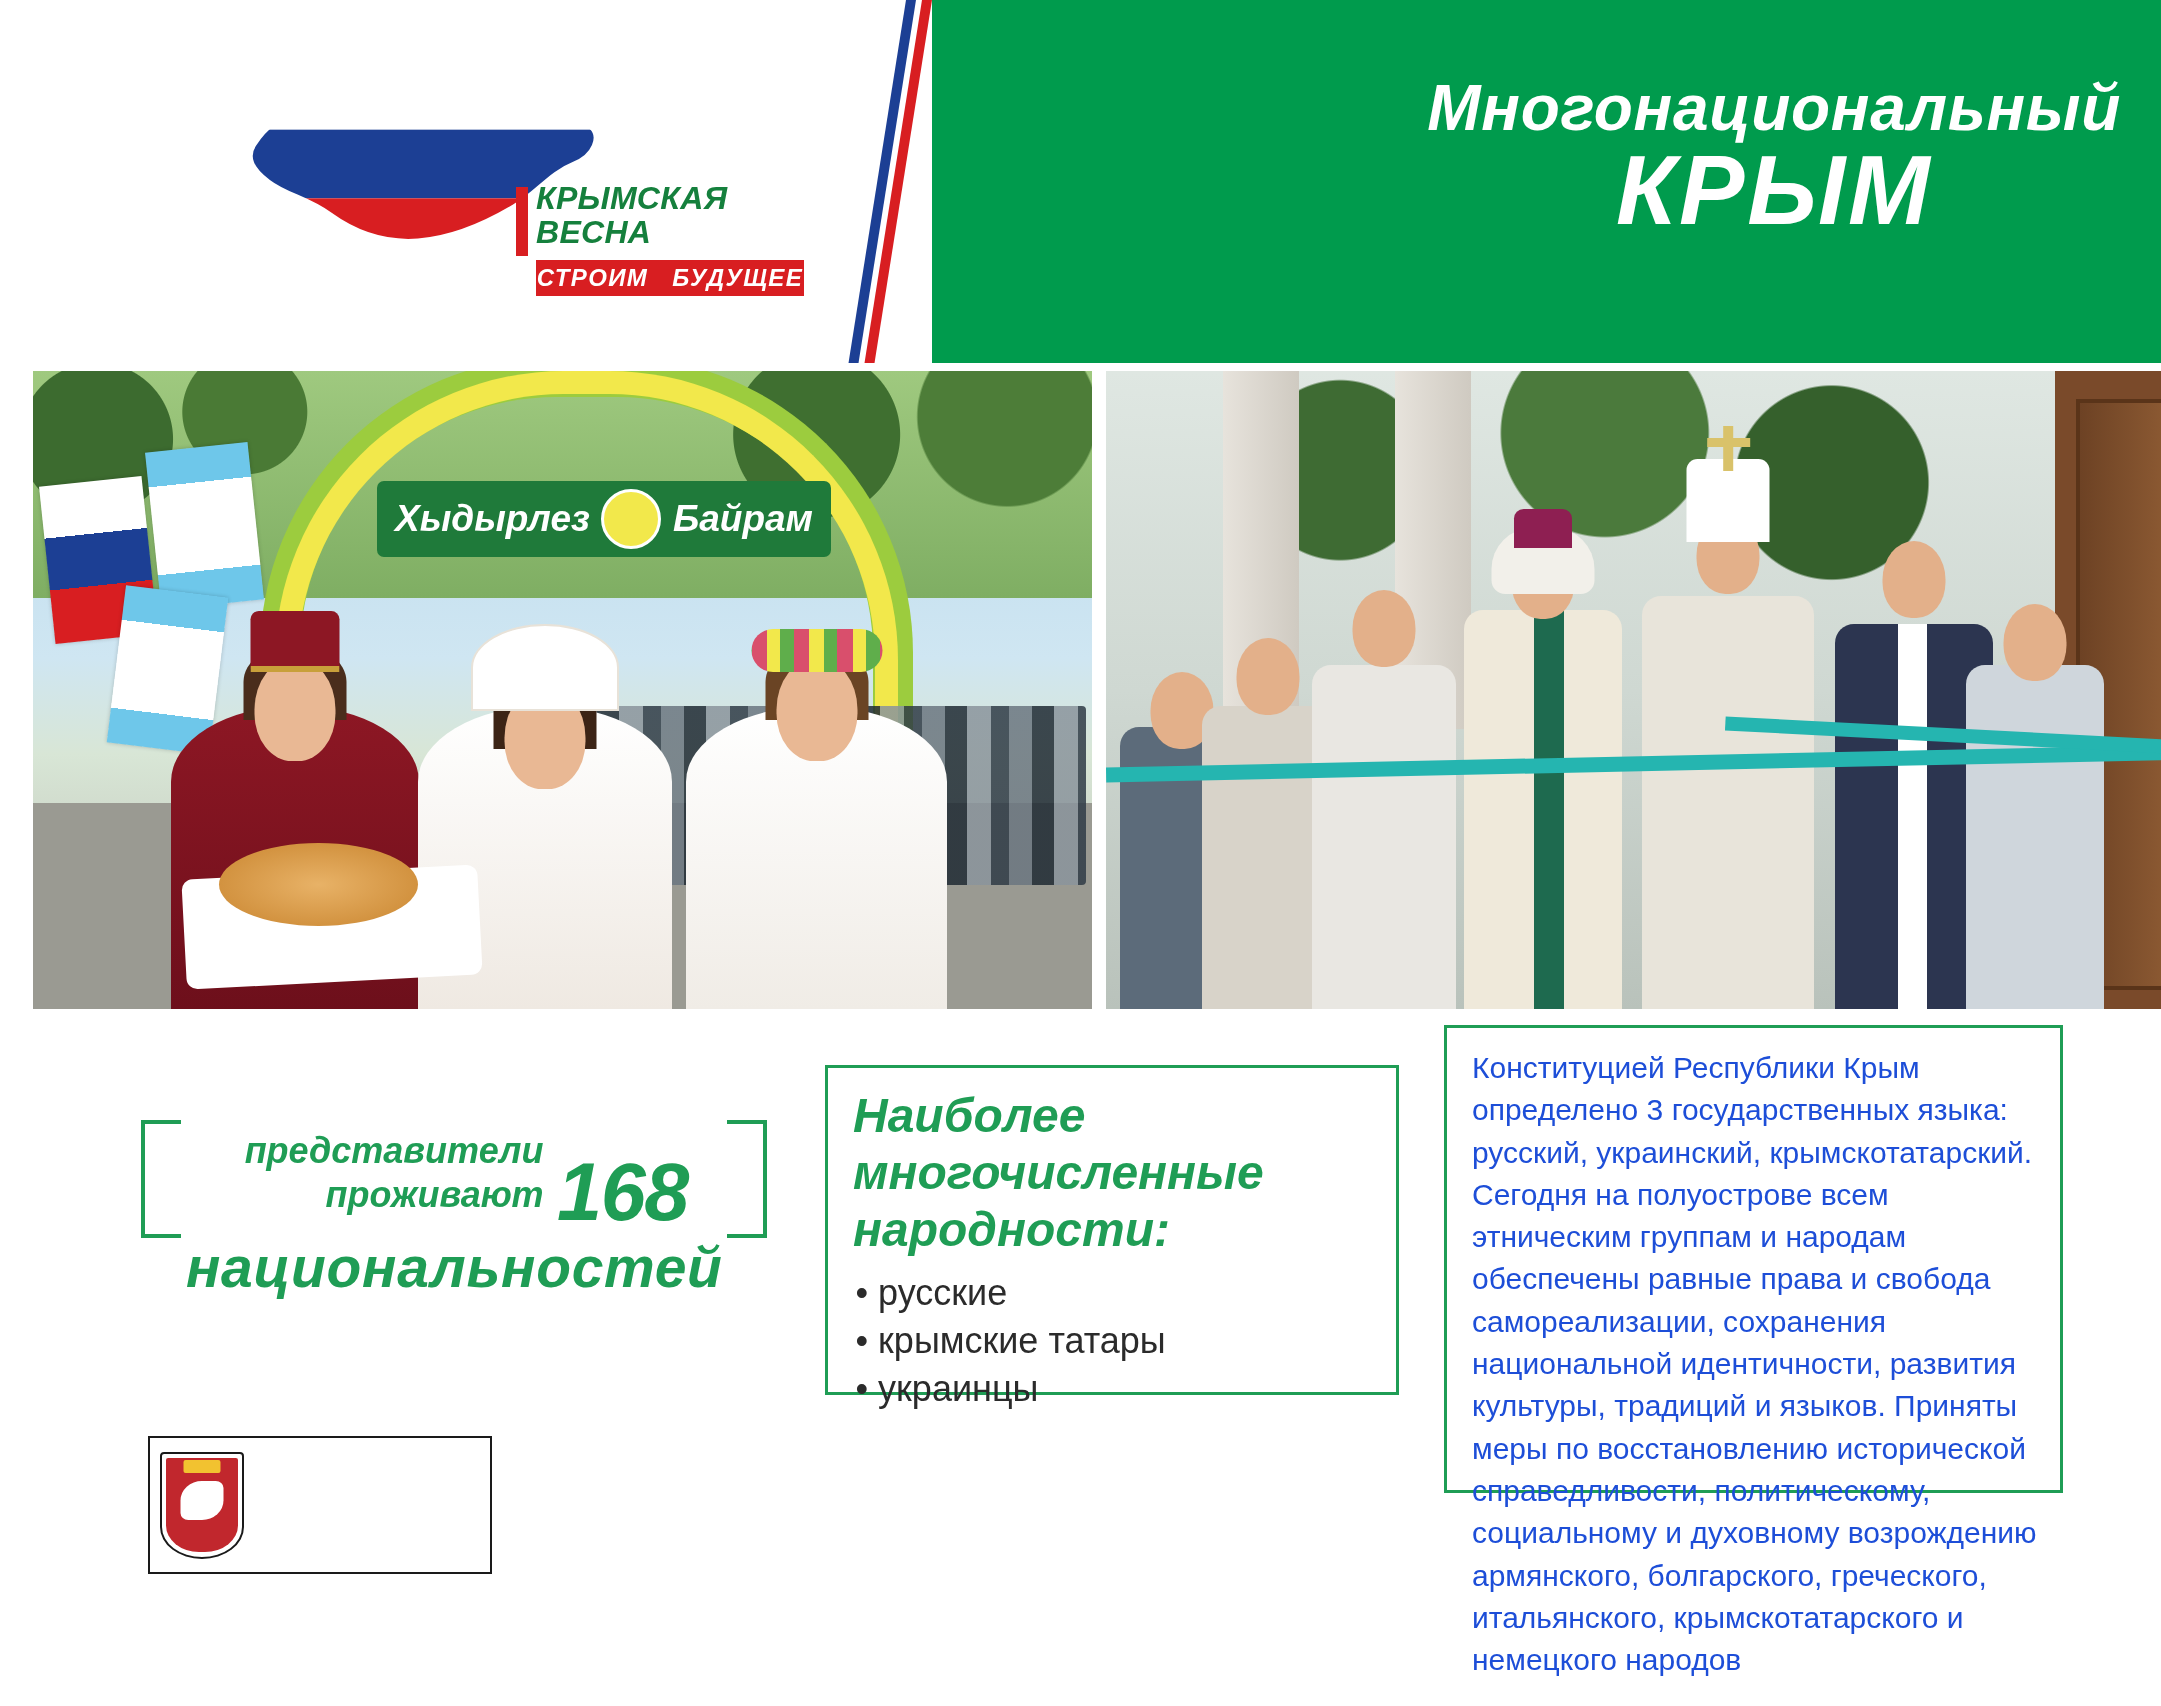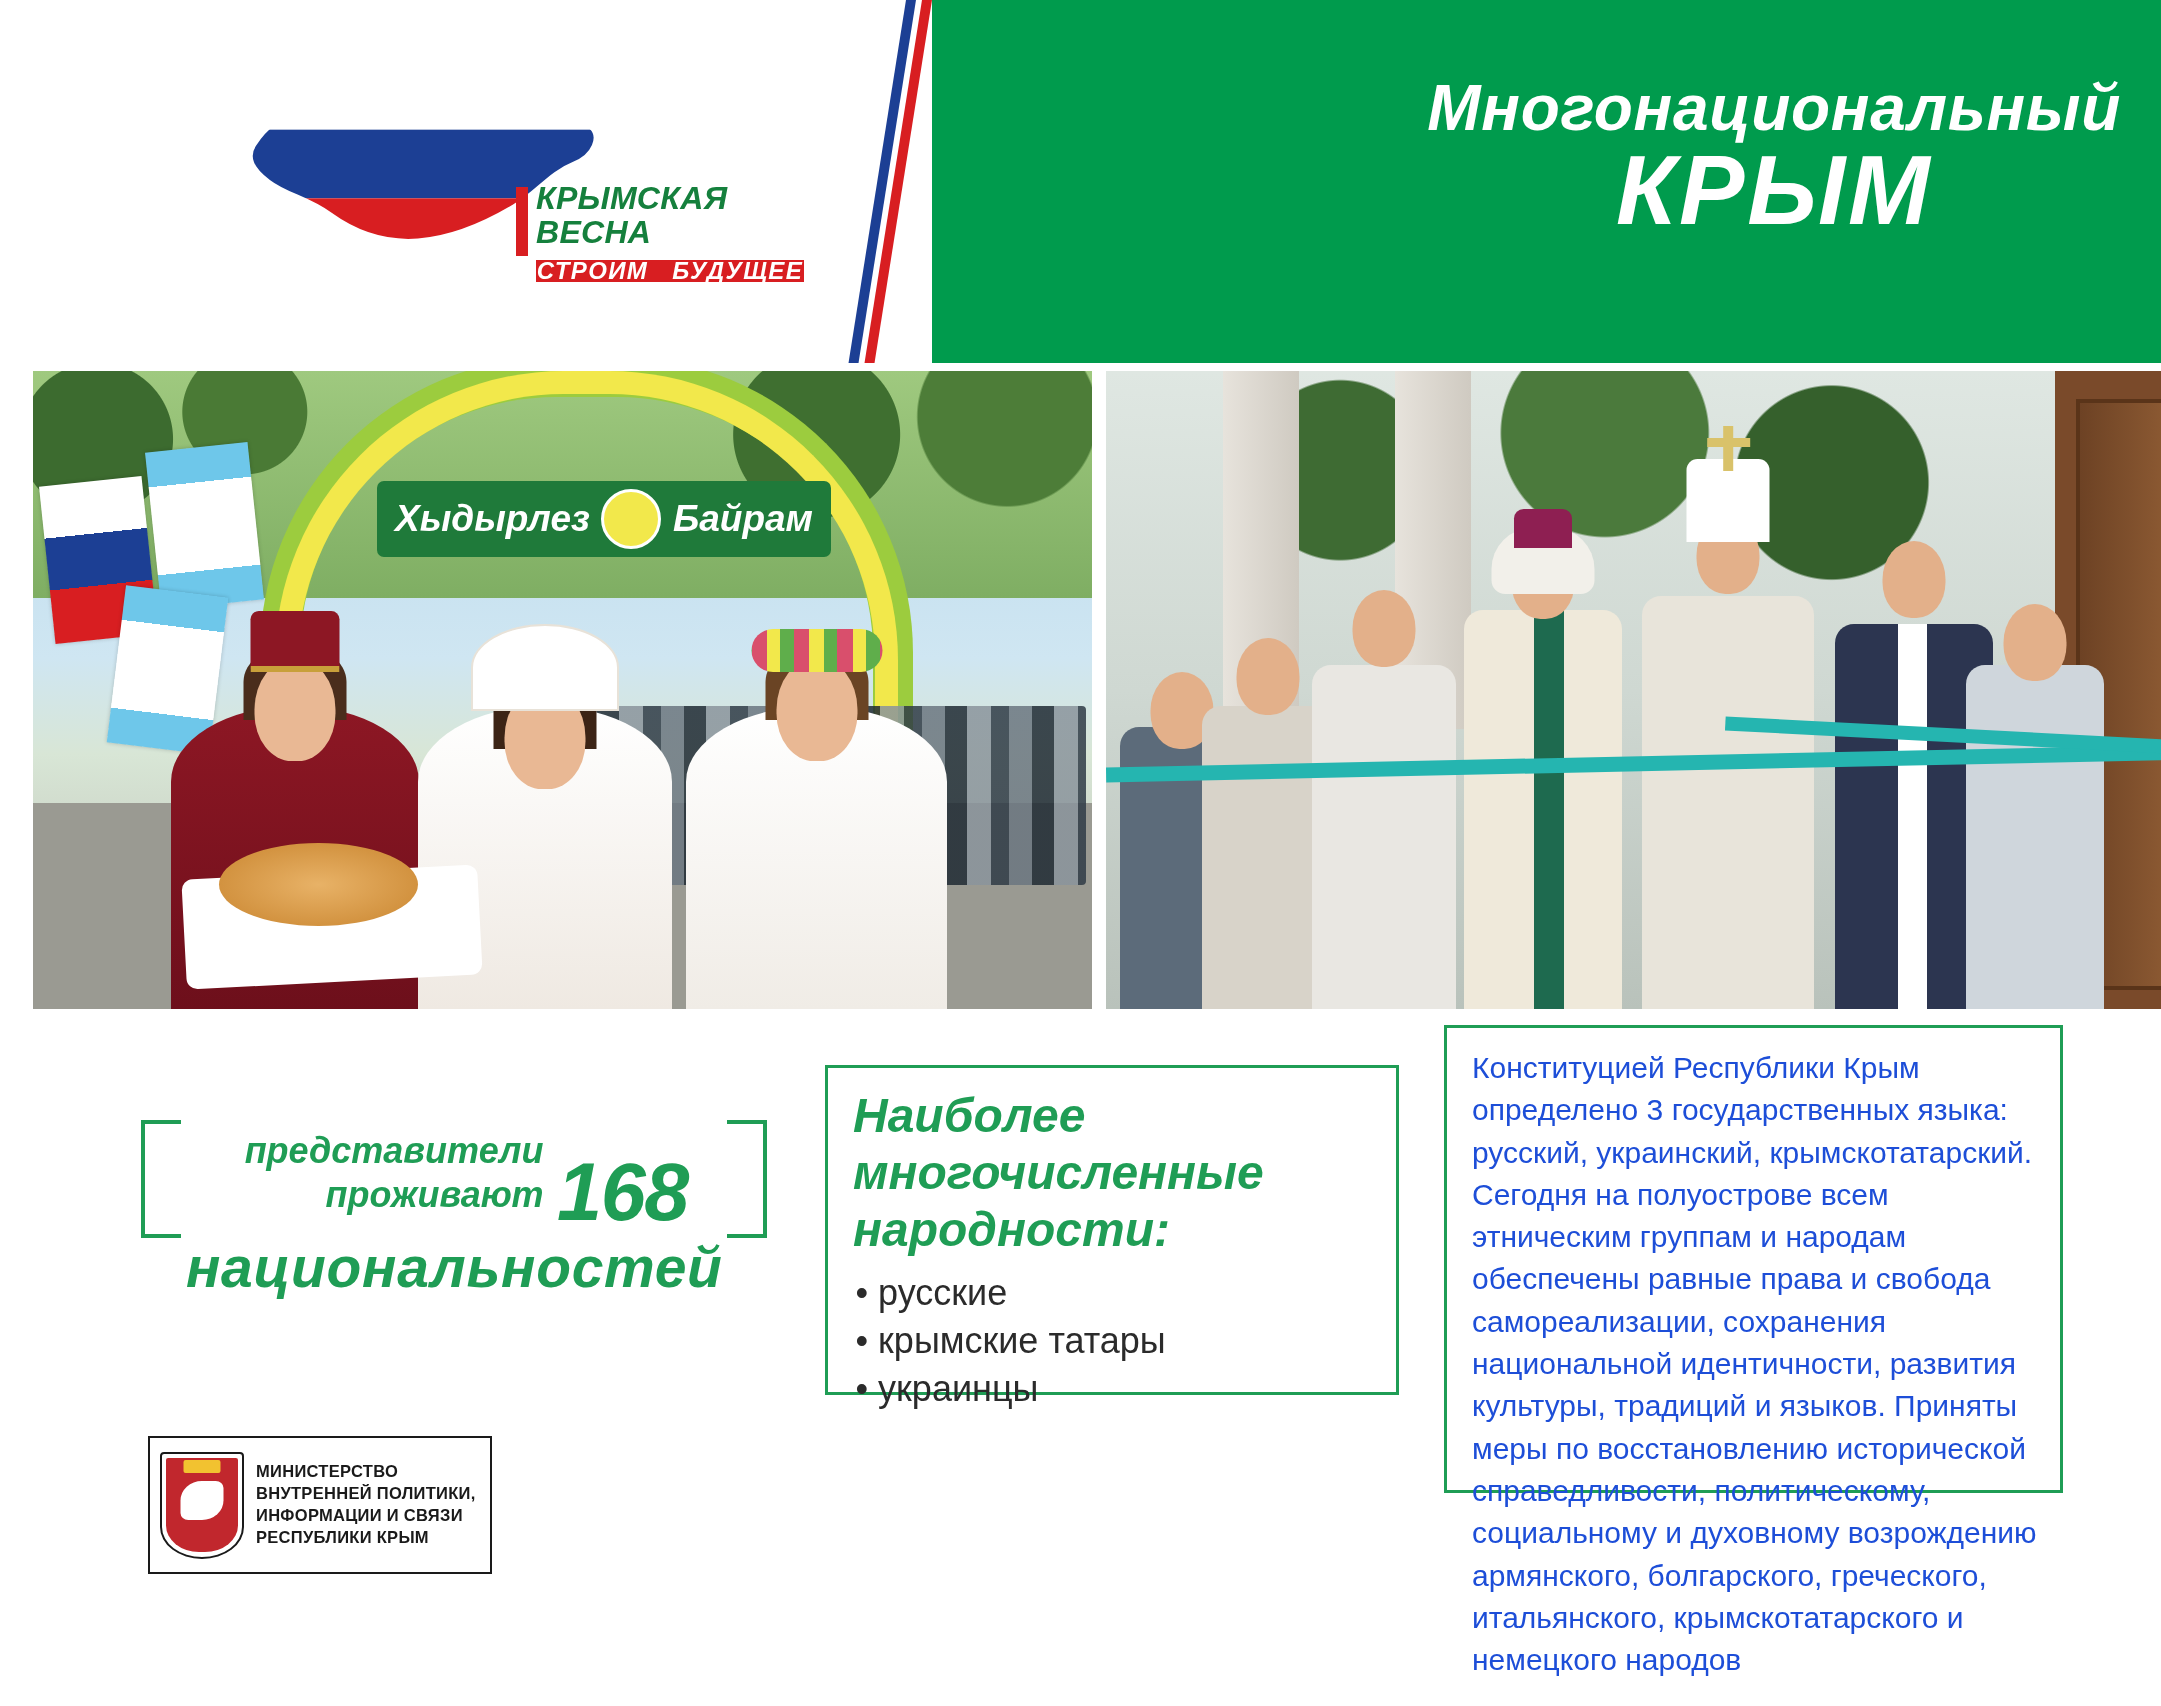--- a/index.html
+++ b/index.html
@@ -92,21 +92,21 @@
     font-style: italic;
     color: #15803d;
     line-height: 1.07;
     letter-spacing: 0.3px;
   }
   .logo-sub {
     position: absolute;
     left: 309px;
     top: 199px;
     width: 268px;
-    height: 22px;
+    height: 36px;
     background: #d81e21;
     color: #ffffff;
     font-size: 24px;
     font-weight: bold;
     font-style: italic;
     letter-spacing: 1.4px;
     display: flex;
     align-items: center;
     justify-content: center;
     gap: 24px;
@@ -571,21 +571,15 @@
   <div class="const-box">
     <div class="const-text">Конституцией Республики Крым определено 3 государственных языка: русский, украинский, крымскотатарский. Сегодня на полуострове всем этническим группам и народам обеспечены равные права и свобода самореализации, сохранения национальной идентичности, развития культуры, традиций и языков. Приняты меры по восстановлению исторической справедливости, политическому, социальному и духовному возрождению армянского, болгарского, греческого, итальянского, крымскотатарского и немецкого народов</div>
   </div>
 
   <div class="ministry">
     <div class="ministry-shield">
       <div class="field"></div>
       <div class="crown"></div>
       <div class="griffin"></div>
     </div>
-    <div class="ministry-text">
-      <div>МИНИСТЕРСТВО</div>
-      <div>ВНУТРЕННЕЙ ПОЛИТИКИ,</div>
-      <div>ИНФОРМАЦИИ И СВЯЗИ</div>
-      <div>РЕСПУБЛИКИ КРЫМ</div>
-    </div>
   </div>
 </div>
 
 
 </body></html>

